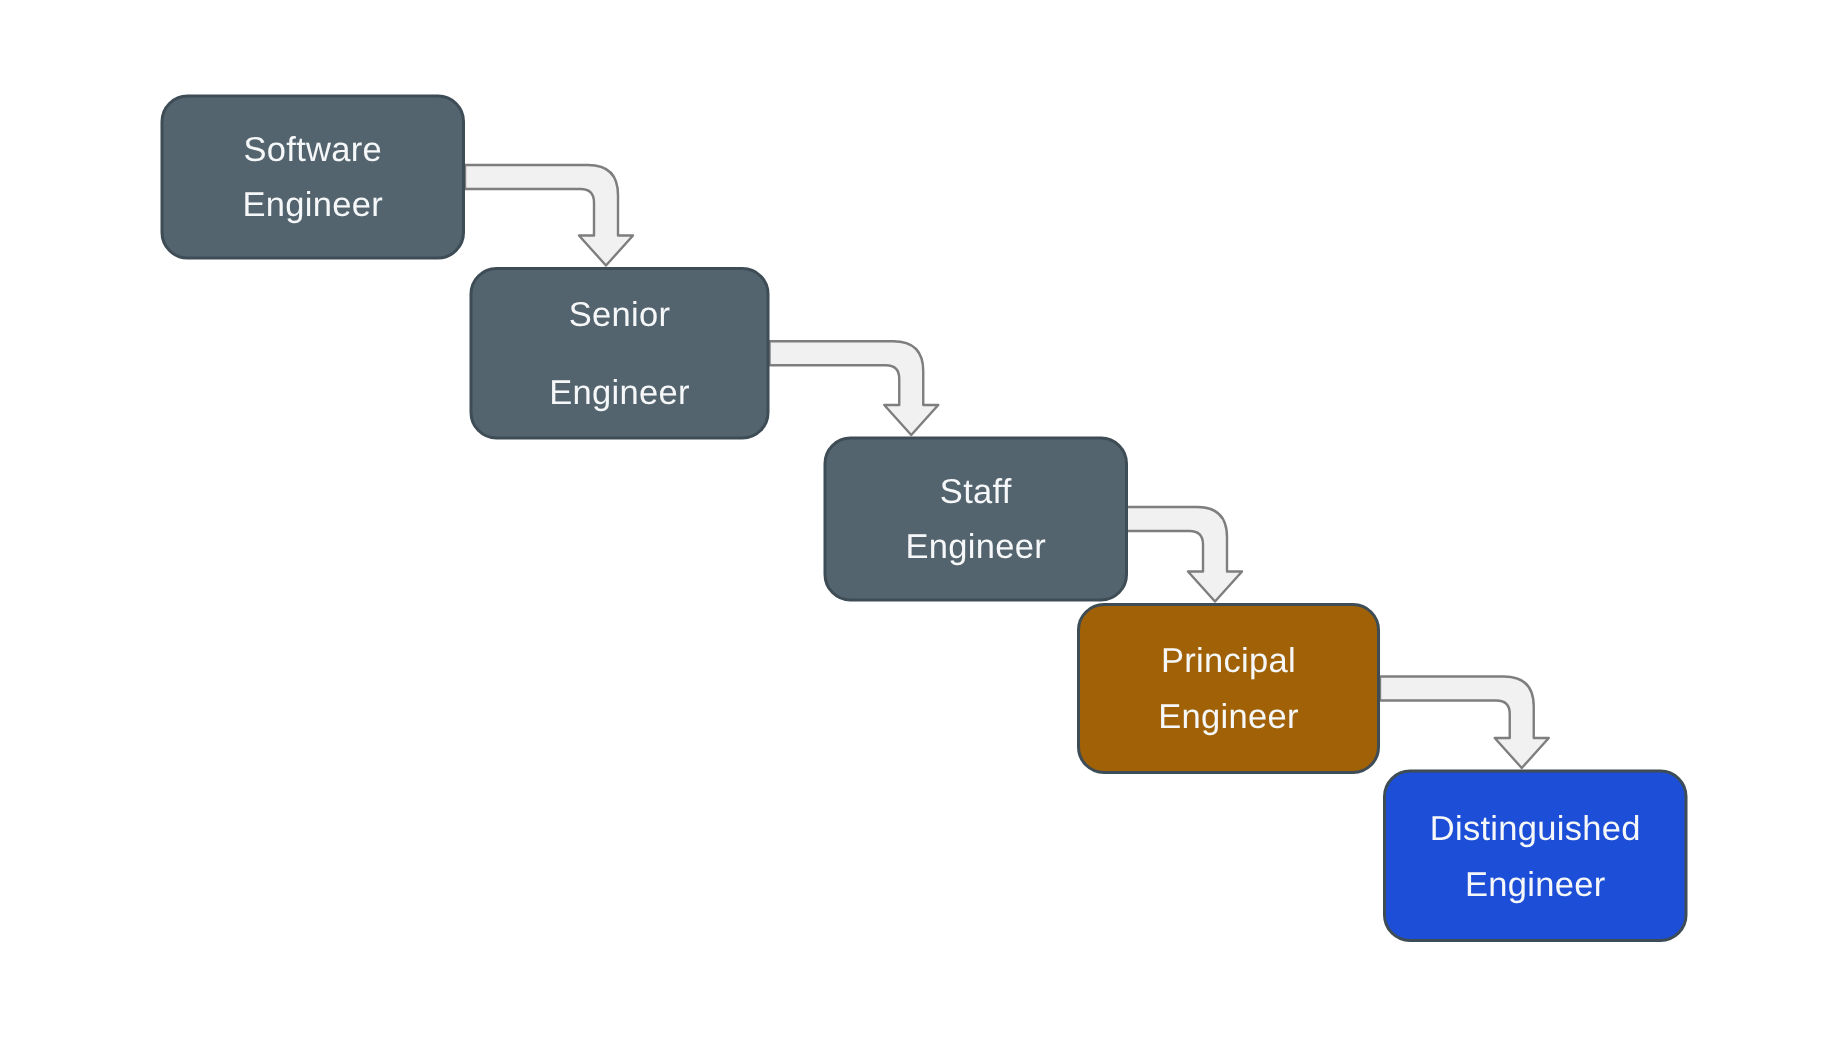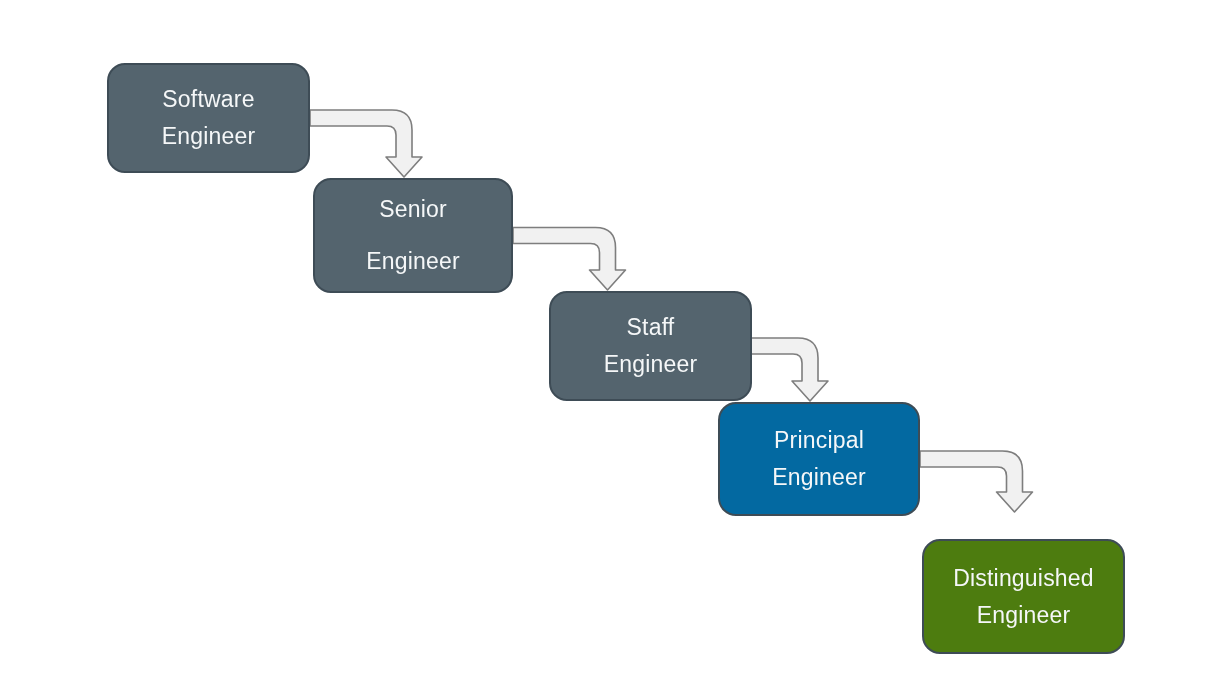--- a/index.html
+++ b/index.html
@@ -62,22 +62,22 @@
         <div class="node-line">Engineer</div>
       </div>
       <div class="node" style="left: 313px; top: 178px; width: 200px; height: 115px; background: rgb(84, 100, 110); border: 2px solid rgb(62, 76, 86); color: rgb(245, 247, 248); gap: 15px;">
         <div class="node-line">Senior</div>
         <div class="node-line">Engineer</div>
       </div>
       <div class="node" style="left: 515px; top: 291px; width: 203px; height: 110px; background: rgb(84, 100, 110); border: 2px solid rgb(62, 76, 86); color: rgb(245, 247, 248); margin-left: 34px;">
         <div class="node-line">Staff</div>
         <div class="node-line">Engineer</div>
       </div>
-      <div class="node" style="left: 718px; top: 402px; width: 202px; height: 114px; background: #0369a1; border: 2px solid rgb(62, 76, 86); color: rgb(245, 247, 248);">
+      <div class="node" style="left: 718px; top: 402px; width: 202px; height: 114px; background: #a16207; border: 2px solid rgb(62, 76, 86); color: rgb(245, 247, 248);">
         <div class="node-line">Principal</div>
         <div class="node-line">Engineer</div>
       </div>
-      <div class="node" style="left: 922px; top: 539px; width: 203px; height: 115px; background: #4d7c0f; border: 2px solid rgb(62, 76, 86); color: rgb(245, 247, 248);">
+      <div class="node" style="left: 922px; top: 513px; width: 203px; height: 115px; background: #1d4ed8; border: 2px solid rgb(62, 76, 86); color: rgb(245, 247, 248);">
         <div class="node-line">Distinguished</div>
         <div class="node-line">Engineer</div>
       </div>
     </div>
 </div>
 
 </body></html>

